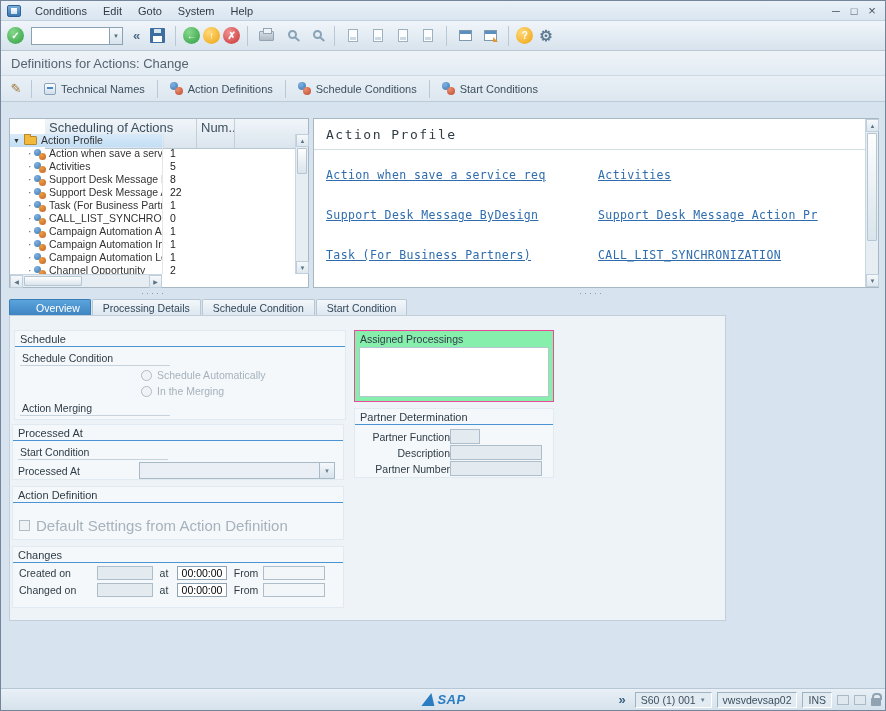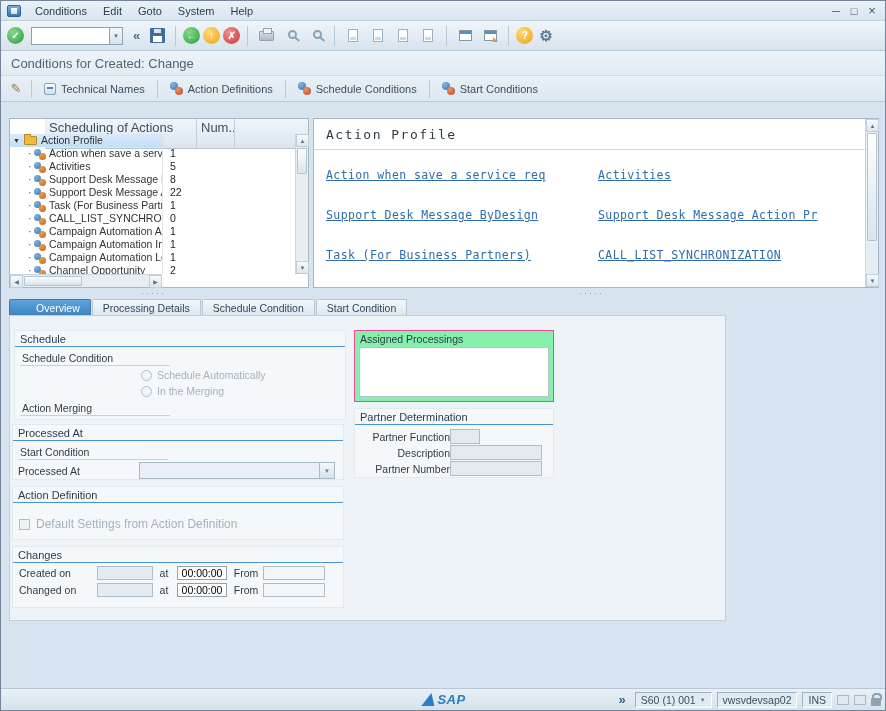--- a/index.html
+++ b/index.html
@@ -164,21 +164,21 @@
   .radio-row { position:absolute; left:126px; display:flex; align-items:center; gap:5px;
                font-size:10.5px; color:#a6b2bc; }
   .radio { width:11px; height:11px; border:1px solid #aebdc8; border-radius:50%; background:#f0f4f7; flex:none; }
   .proc-row { position:absolute; left:5px; right:8px; display:flex; align-items:center; }
   .proc-label { width:121px; font-size:10.5px; color:#2f3c46; }
   .select { position:relative; flex:1; height:17px; background:#e9eff4; border:1px solid #a9bac7; }
   .sel-arrow { position:absolute; right:0; top:0; bottom:0; width:15px; font-size:6px; color:#66808f;
                display:flex; align-items:center; justify-content:center;
                background:linear-gradient(#f4f8fb,#d8e3ec); border-left:1px solid #a9bac7; }
   .check-row { position:absolute; left:6px; top:30px; display:flex; align-items:center; gap:6px;
-               font-size:12px; color:#a6b2bc; }
+               font-size:15px; color:#a6b2bc; }
   .checkbox { width:11px; height:11px; border:1px solid #aebdc8; background:#eef2f5; flex:none; }
 
   .assigned-box { position:absolute; left:344px; top:14px; width:200px; height:72px;
                   background:#86efac; border:1px solid #ec4899; }
   .ab-label { padding:2px 5px 1px; font-size:10.5px; color:#2f3c46; }
   .ab-list { position:absolute; left:4px; right:4px; top:16px; bottom:4px; background:#fff; border:1px solid #b6c4cf; }
 
   .p-row { position:absolute; left:5px; right:6px; display:flex; align-items:center; }
   .p-label { width:90px; font-size:10.5px; color:#2f3c46;text-align:right; }
   .p-input { height:15px; width:92px; background:#e4ebf0; border:1px solid #adbdc9; }
@@ -281,21 +281,21 @@
       </span>
     <span class="ico">
         <span class="i-win sc"></span>
       </span>
     <span class="sep"></span>
     <span class="circ orange">?</span>
     <span class="tb-glyph gear">⚙</span>
   </div>
 
   <div class="titlebar">
-    <span>Conditions for Created: Change</span>
+    <span>Definitions for Actions: Change</span>
   </div>
 
   <div class="apptoolbar">
     <span class="ico">
       <span class="pencil">✎</span>
     </span>
     <span class="sep tall"></span>
     <button class="app-btn">
       <span class="i-badge"></span>
       <span>Technical Names</span>

